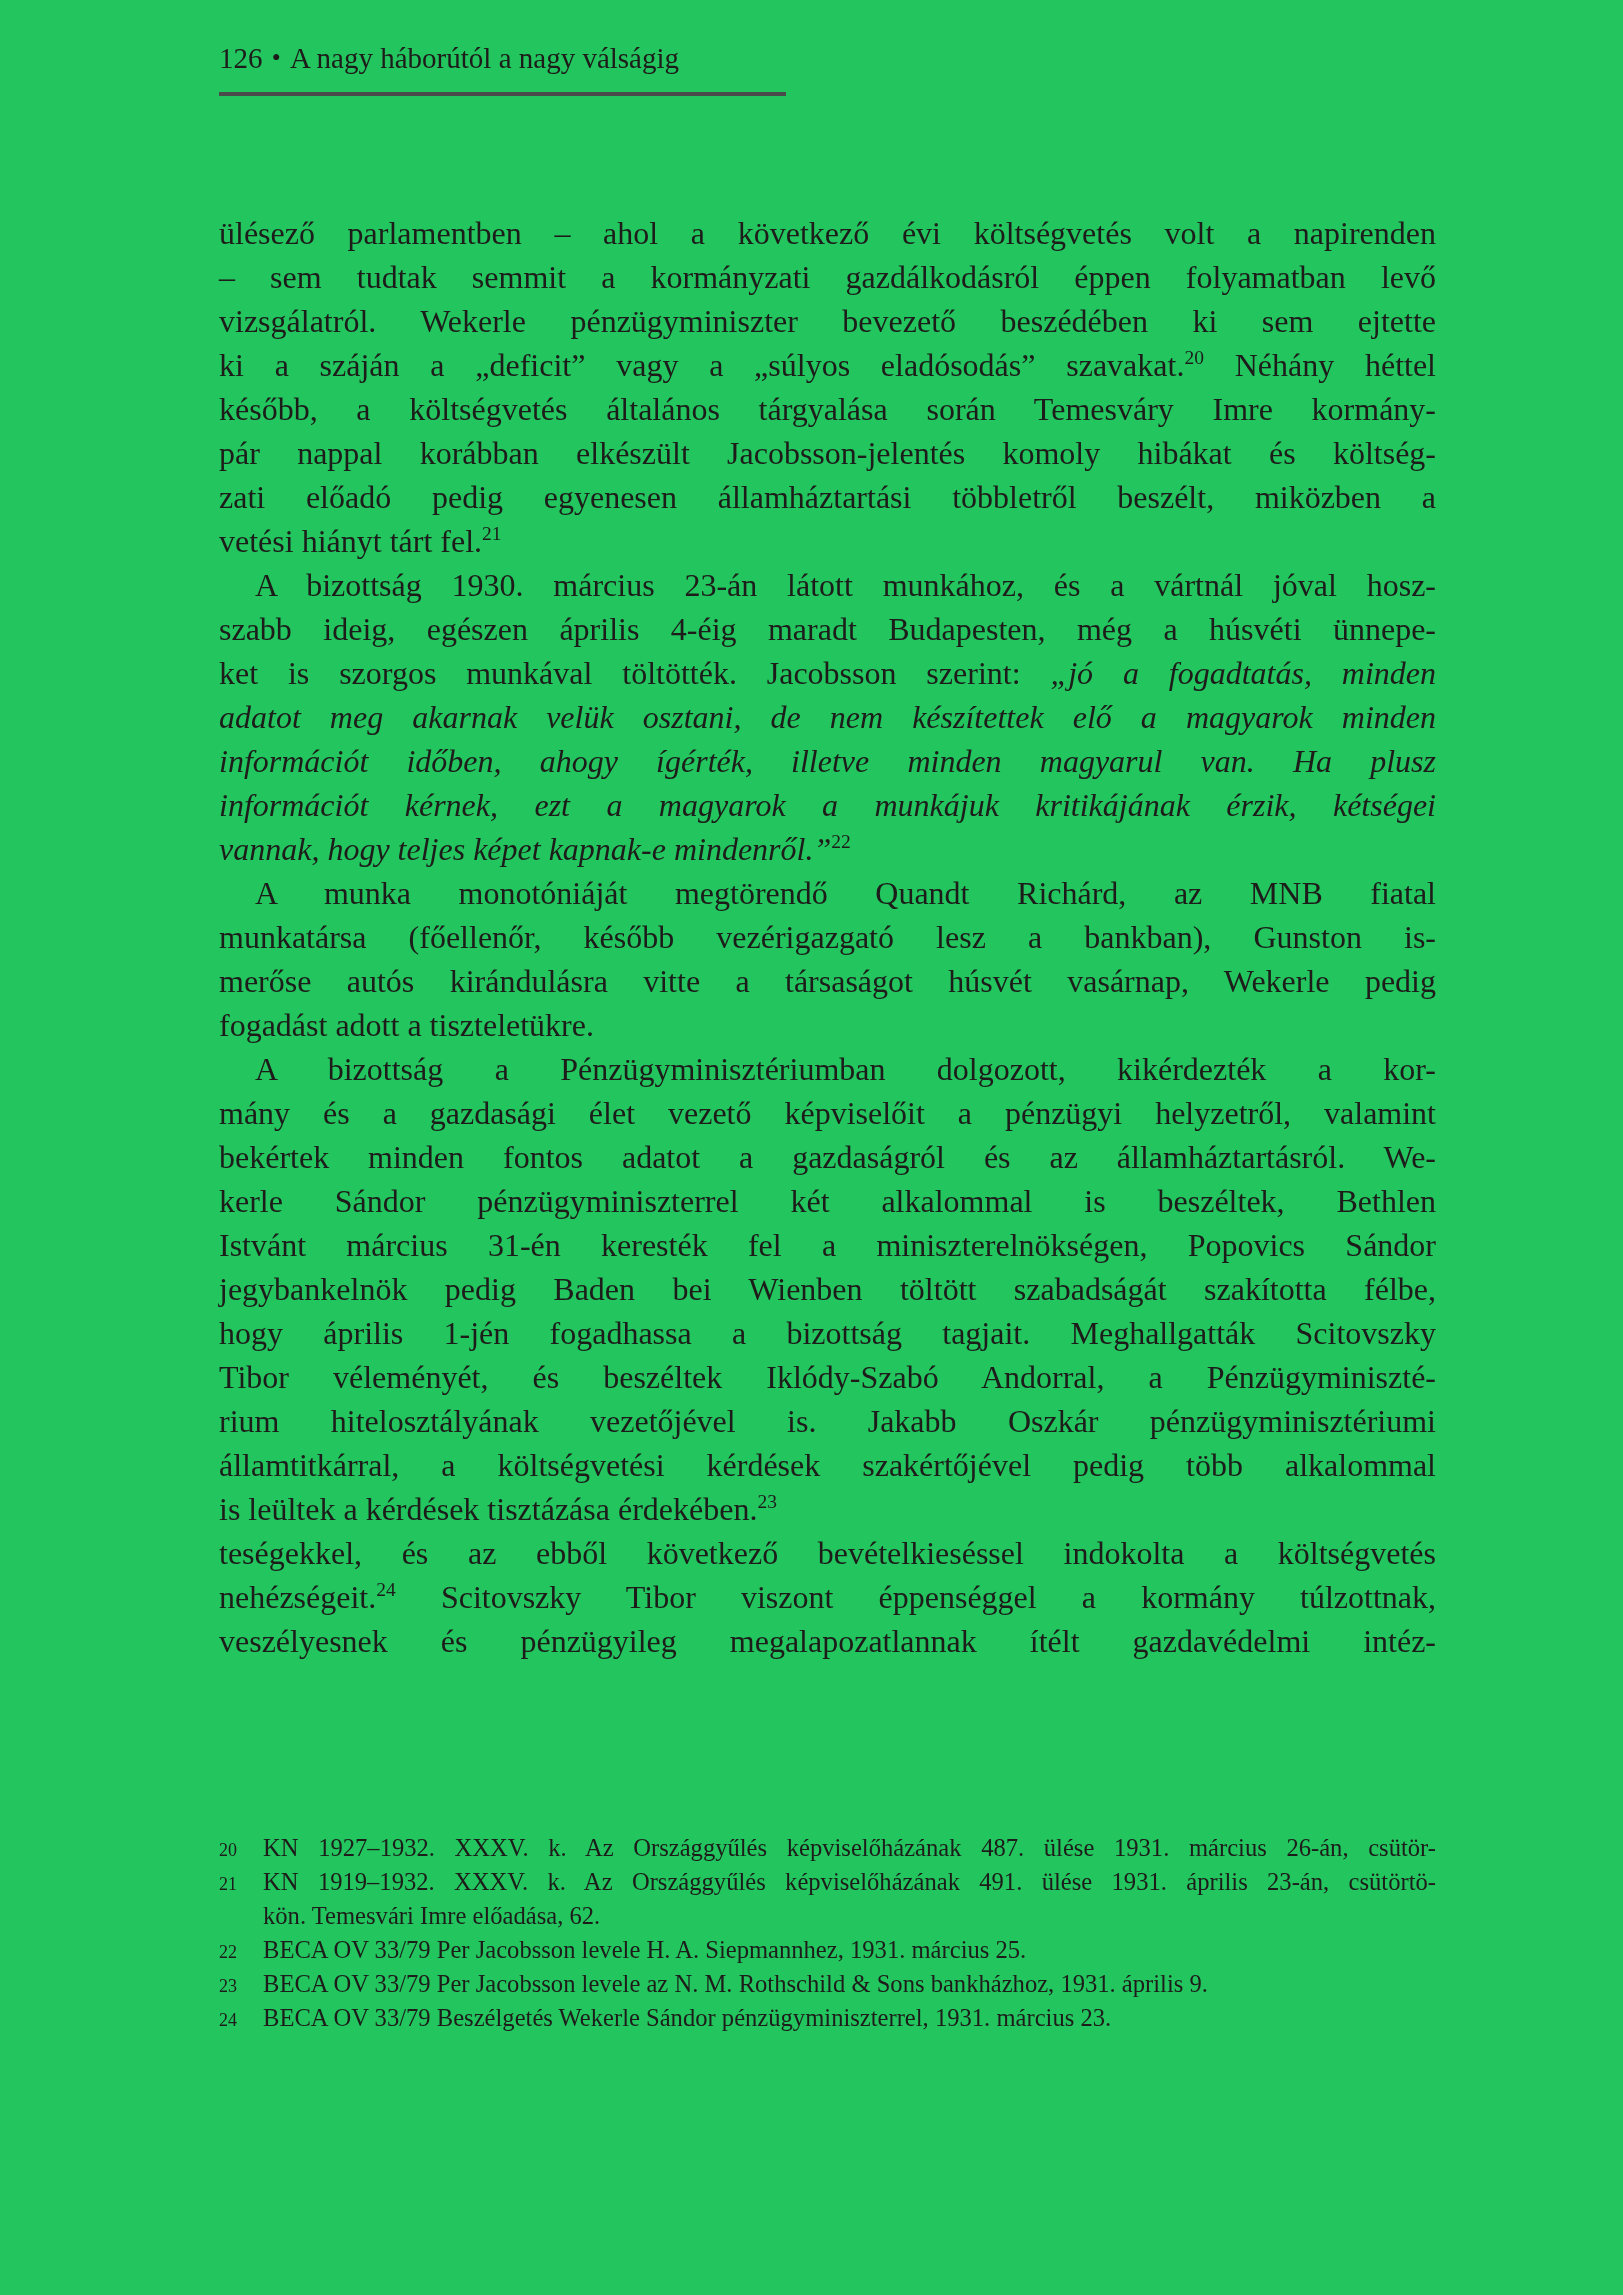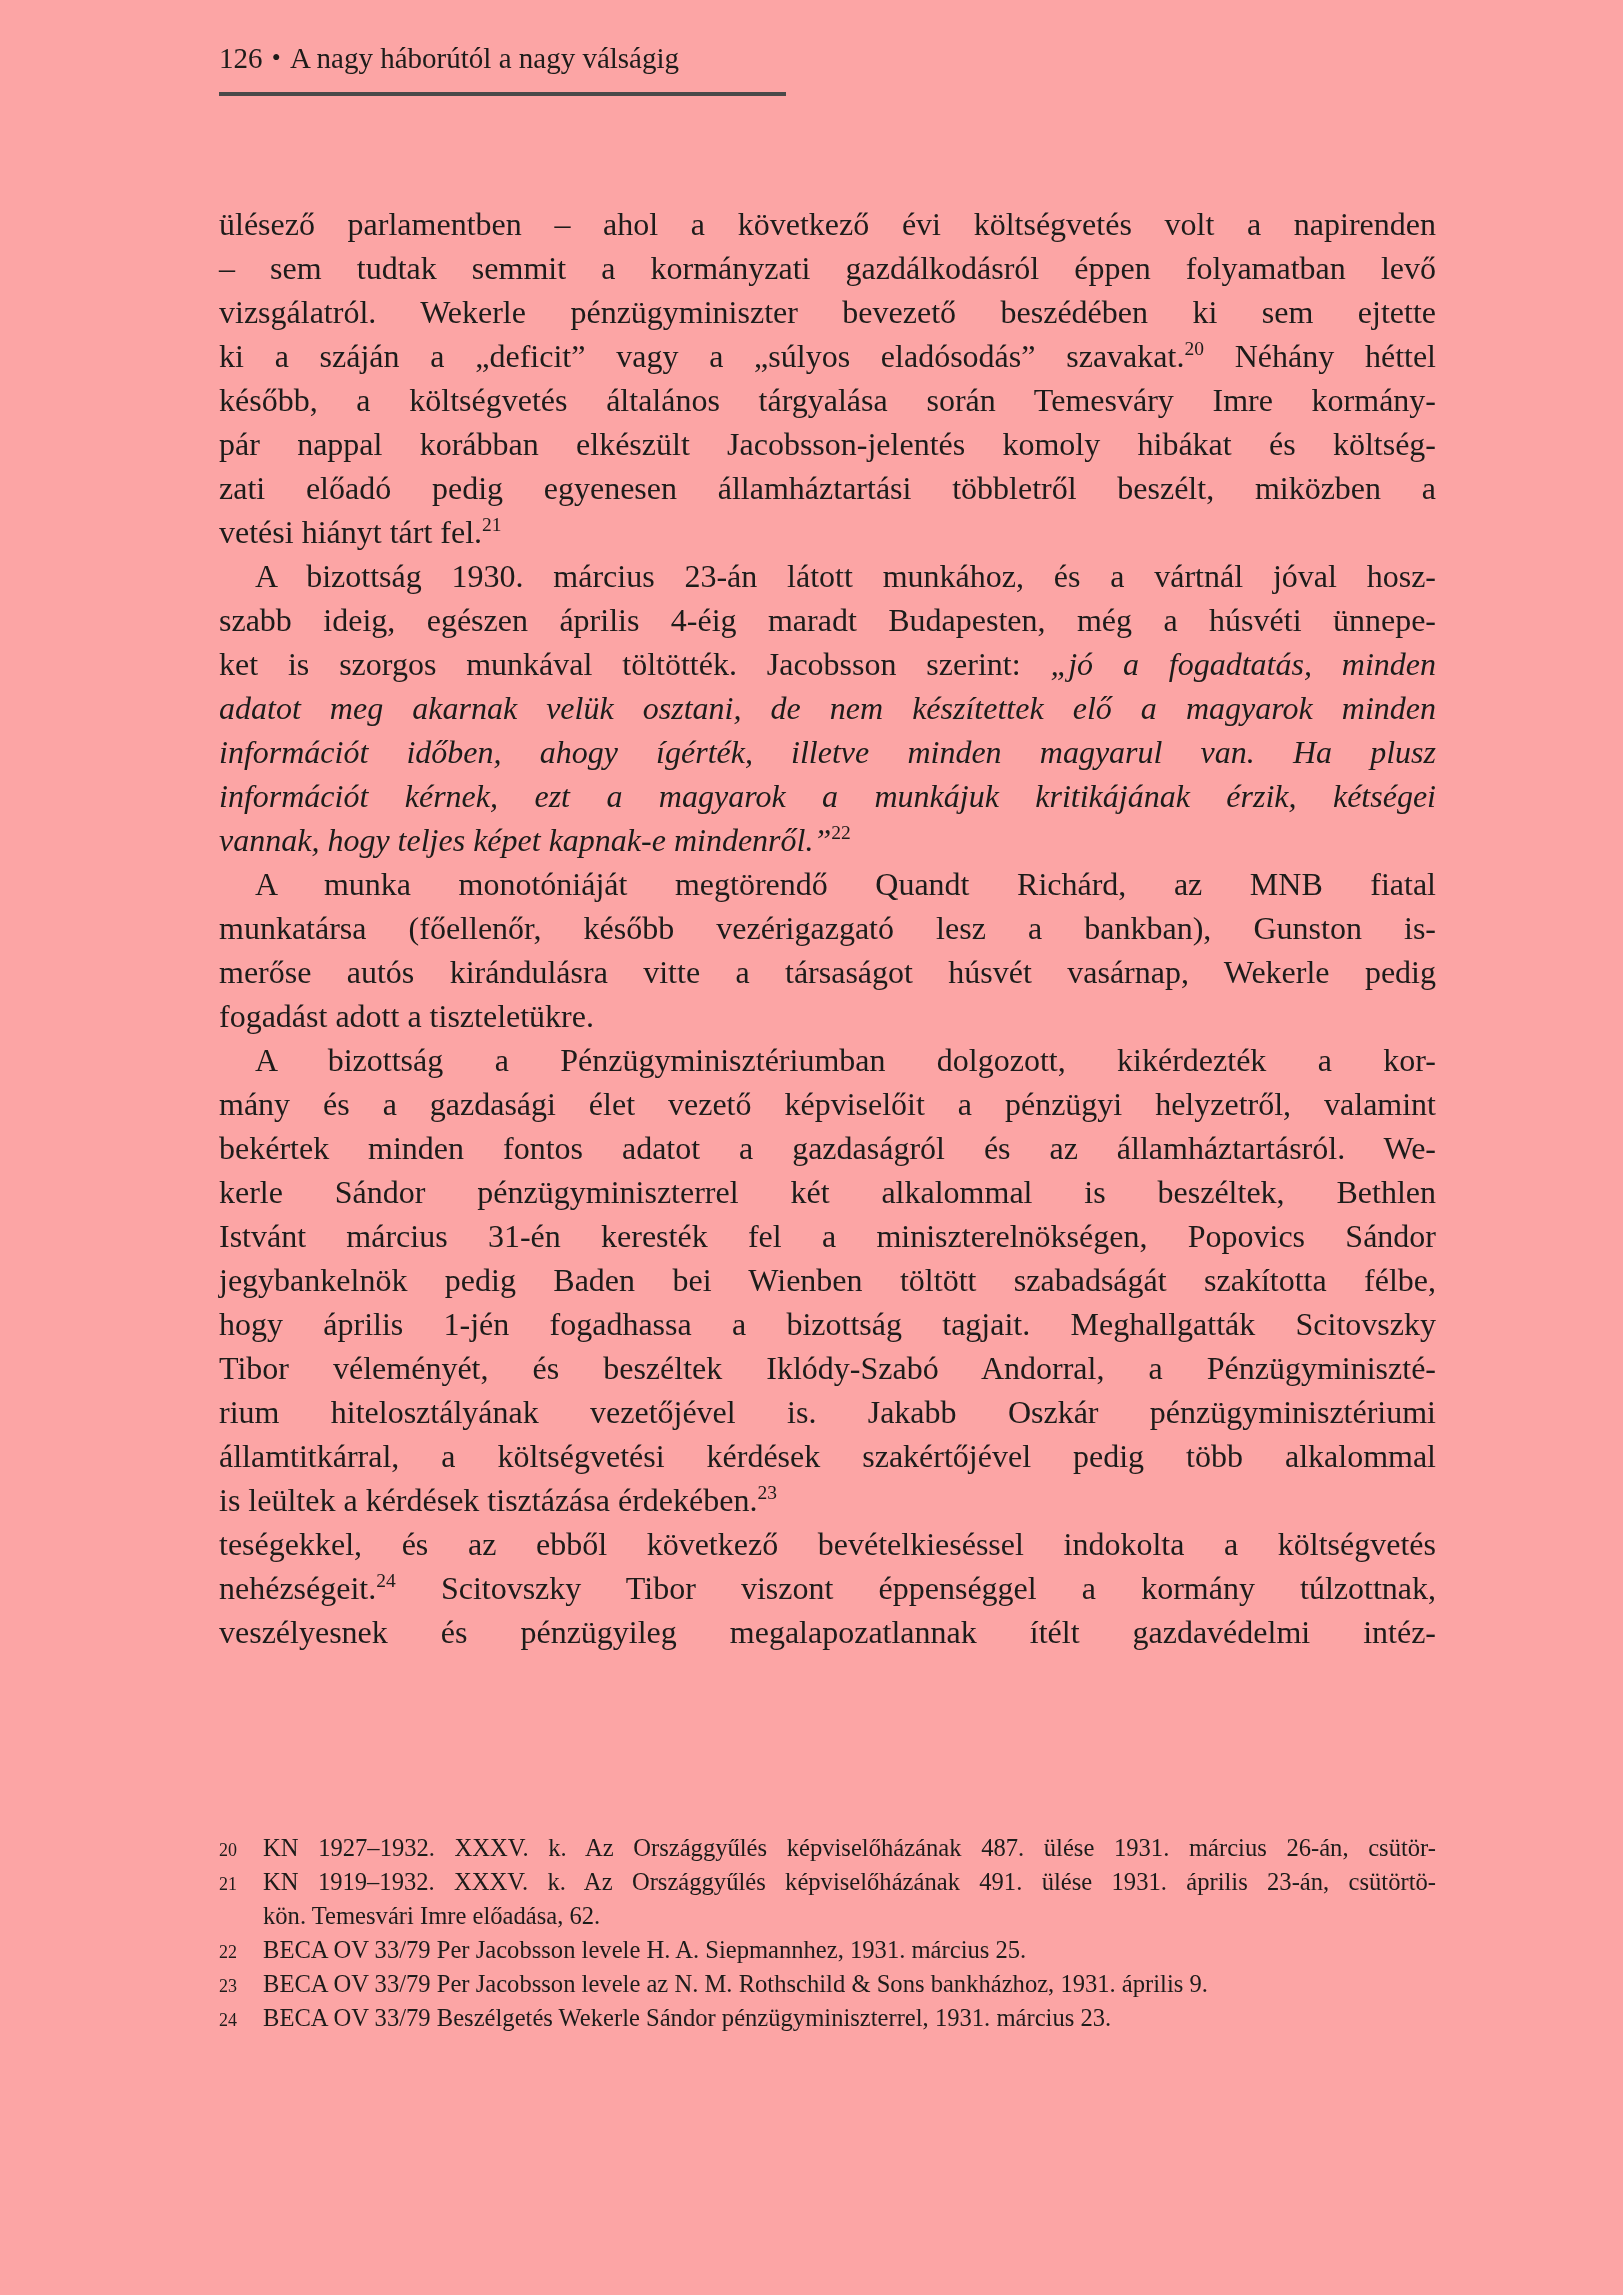--- a/index.html
+++ b/index.html
@@ -1,20 +1,20 @@
 <!DOCTYPE html>
 <html lang="hu" style="font-size:13.6px"><head>
 <meta charset="utf-8">
 <style>
   html, body { margin: 0; padding: 0; background: #e8e8e8; }
   .page {
     position: relative;
     width: 1623px;
     height: 2295px;
-    background: #fca5a5;
+    background: #22c55e;
     overflow: hidden;
     font-family: "Liberation Serif", "DejaVu Serif", serif;
     color: #1d1c1a;
   }
   .running-head {
     position: absolute;
     top: 41px;
     left: 219px;
     width: 1217px;
     font-size: 29px;
@@ -25,21 +25,21 @@
   .head-rule {
     position: absolute;
     top: 92px;
     left: 219px;
     width: 567px;
     height: 4.2px;
     background: #4a4a4a;
   }
   .body-text {
     position: absolute;
-    top: 202px;
+    top: 211px;
     left: 219px;
     width: 1217px;
     font-size: 32px;
     line-height: 44px;
   }
   .line { text-align: justify; text-align-last: justify; }
   .line.last { text-align: left; text-align-last: left; }
   .line.indent { text-indent: 36px; }
   .it { font-style: italic; }
   .sup {

